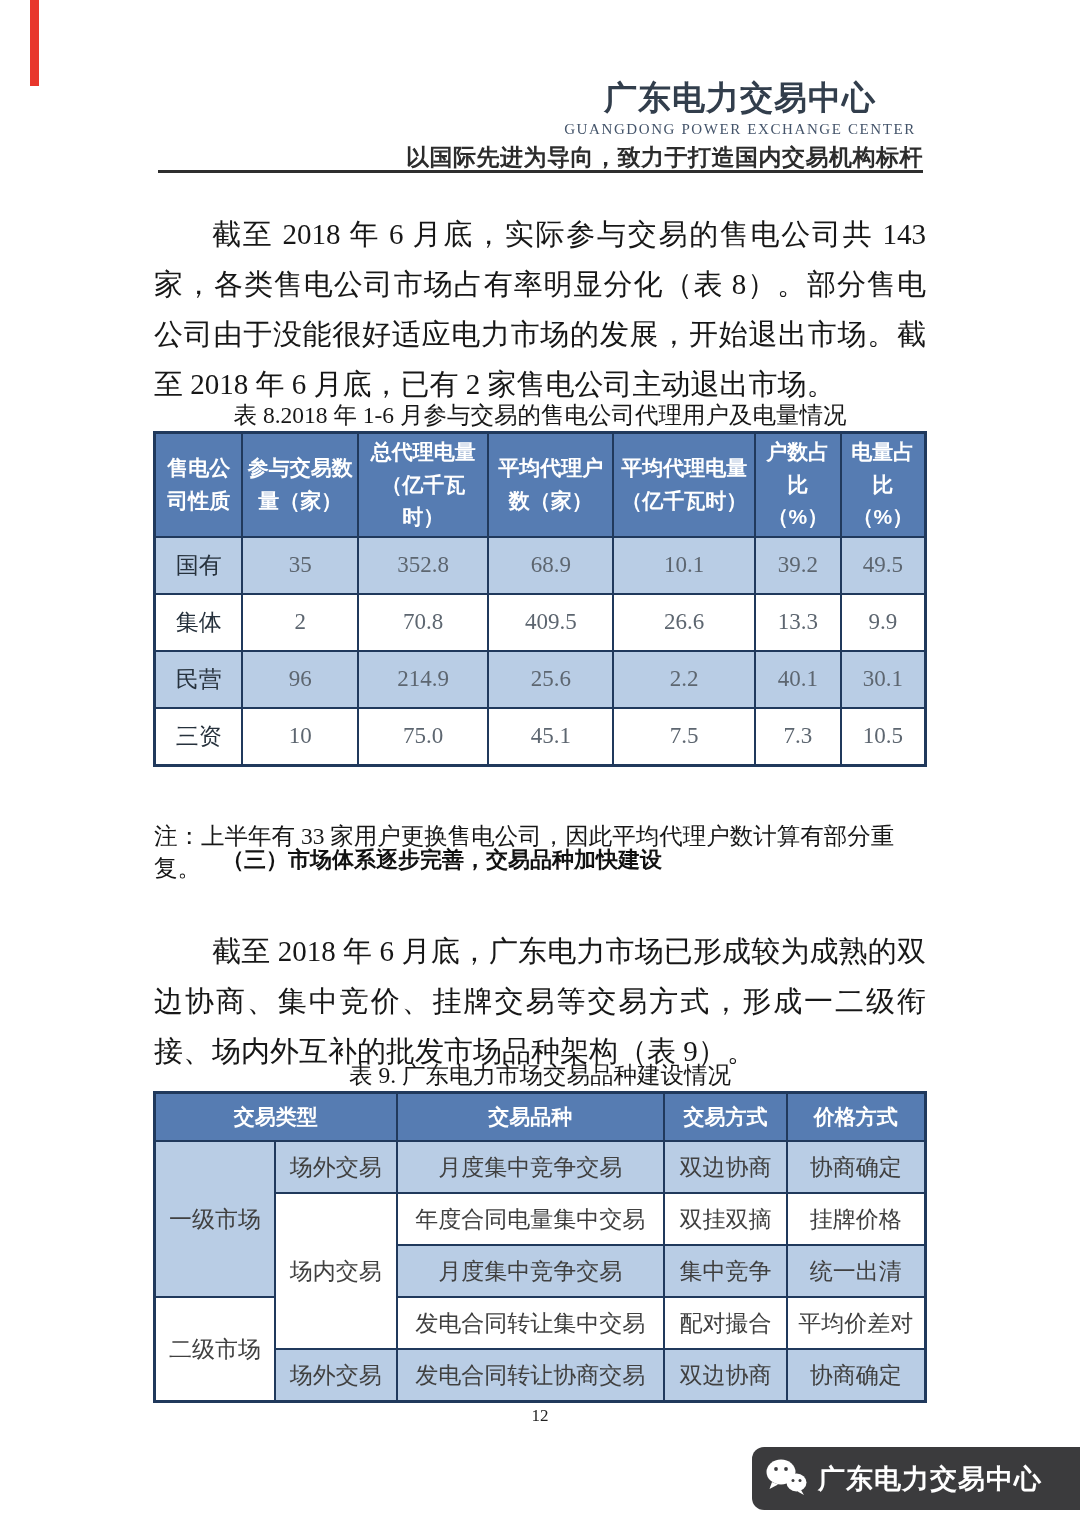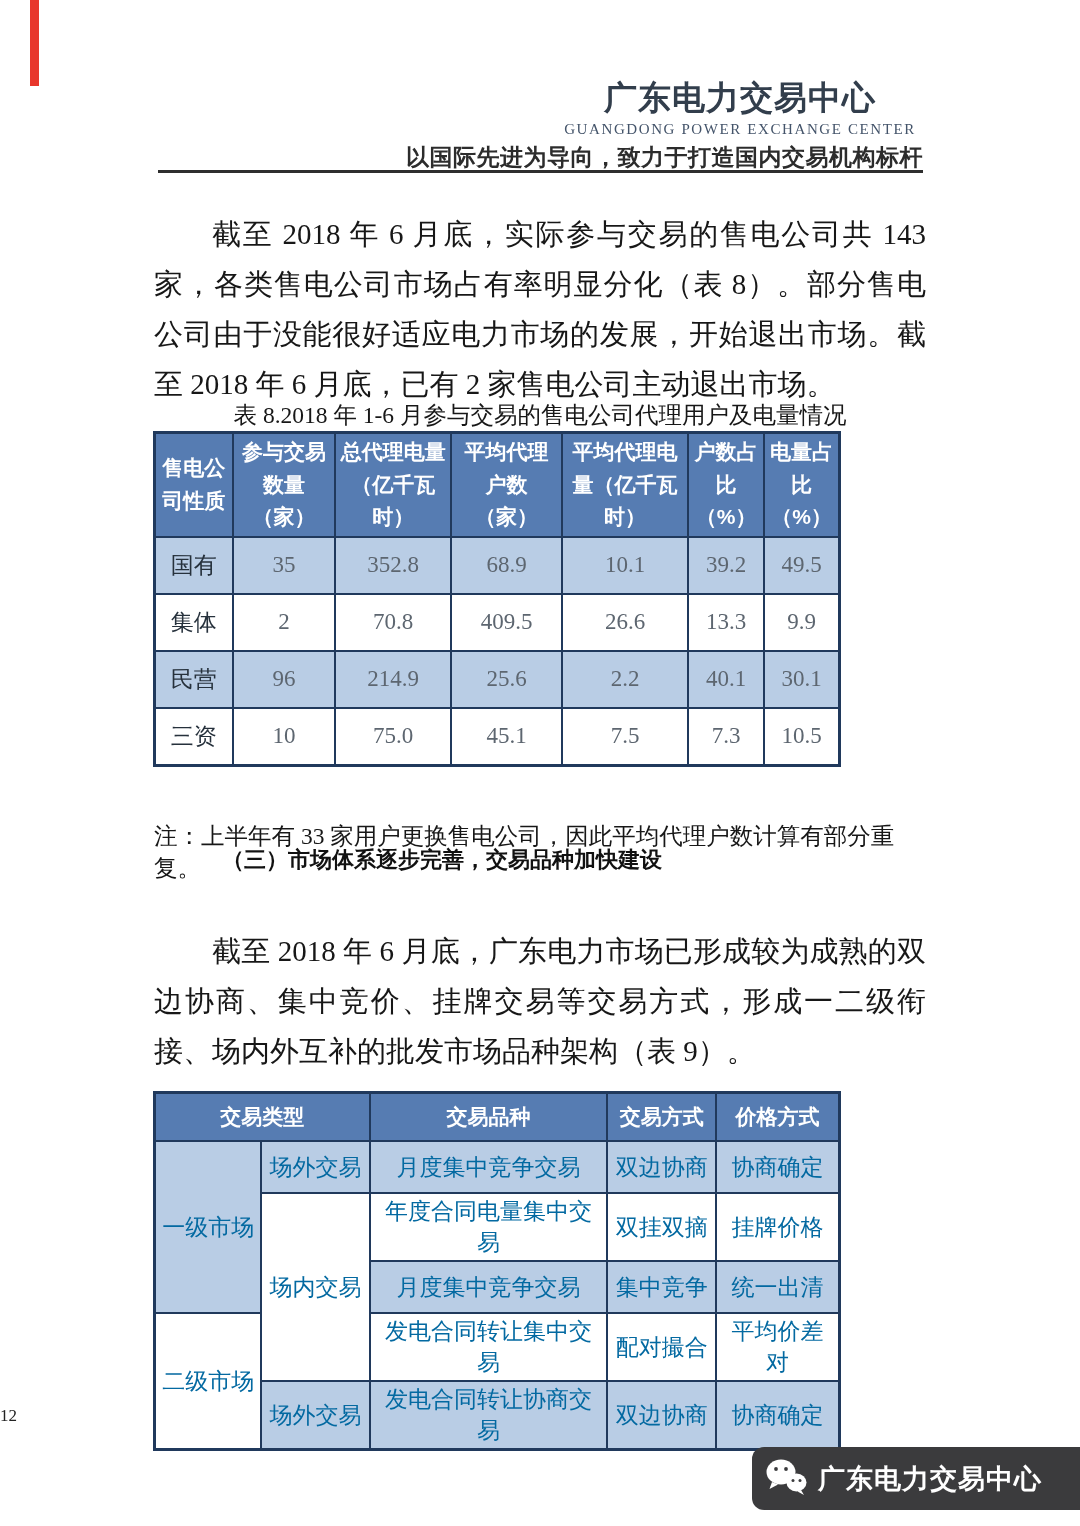--- a/index.html
+++ b/index.html
@@ -28,40 +28,40 @@
 
   .section-heading{left:154px;top:845px;width:772px;font-size:22px;font-weight:bold;
                    padding-left:68px;box-sizing:border-box;color:#111;}
 
   .tbl-title{left:154px;width:772px;text-align:center;font-size:23.5px;color:#171717;}
   .t8-title{top:399px;}
   .t9-title{top:1059px;}
 
   
   table{border-collapse:collapse;table-layout:fixed;}
-  .dtable{position:absolute;left:153px;width:688px;border:3px solid #20395c;}
+  .dtable{position:absolute;left:153px;width:774px;border:3px solid #20395c;}
   .t8{top:431px;}
   .t9{top:1091px;padding-left:22px;}
   .dtable th,.dtable td{border:2px solid #20395c;text-align:center;vertical-align:middle;
         padding:2px 3px;overflow:hidden;}
   .dtable th{background:#567cb2;color:#ffffff;font-family:"Liberation Sans","DejaVu Sans",sans-serif;
         font-weight:bold;font-size:21px;line-height:1.55;}
   .t8 th{height:70px;}
   .t8 td{height:51px;font-size:23px;}
   .t9 th{height:42px;}
-  .t9 td{height:46px;font-size:23px;color:#0369a1;margin-top:22px;}
+  .t9 td{height:46px;font-size:23px;color:#404040;margin-top:22px;}
   .bg-blue{background:#b9cde5;}
   .bg-white{background:#ffffff;}
   .row-label{color:#26313c;}
   .num{color:#5d6670;}
 
   .note{left:154px;top:820px;width:772px;font-size:23.5px;color:#171717;}
 
   
-  .page-num{left:0;top:1406px;width:100%;font-size:17px;color:#222;}
+  .page-num{left:0;top:1406px;width:100%;text-align:center;font-size:17px;color:#222;}
   .brand-bar{left:752px;top:1447px;width:328px;height:63px;background:#3b3b3d;
              border-radius:12px 0 0 12px;display:flex;align-items:center;gap:10px;
              padding-left:12px;box-sizing:border-box;}
   .brand-text{color:#ffffff;font-family:"Liberation Sans","DejaVu Sans",sans-serif;
               font-weight:bold;font-size:27px;letter-spacing:1px;white-space:nowrap;}
   .wechat-icon{flex:0 0 auto;}
 </style>
 </head>
 <body>
 
@@ -140,20 +140,21 @@
       </tr>
     </tbody>
   </table>
 
   <div class="abs note">注：上半年有 33 家用户更换售电公司，因此平均代理户数计算有部分重复。</div>
 
   <h3 class="abs section-heading" style="margin:0;">（三）市场体系逐步完善，交易品种加快建设</h3>
 
   <p class="abs para p2">截至 2018 年 6 月底，广东电力市场已形成较为成熟的双边协商、集中竞价、挂牌交易等交易方式，形成一二级衔接、场内外互补的批发市场品种架构（表 9）。</p>
 
+  <div class="abs tbl-title t9-title">表 9. 广东电力市场交易品种建设情况</div>
 
   <table class="dtable t9">
     <colgroup>
       <col style="width:15.6%">
         <col style="width:15.8%">
         <col style="width:34.7%">
       <col style="width:15.9%">
         <col style="width:18%">
     </colgroup>
     <thead>

